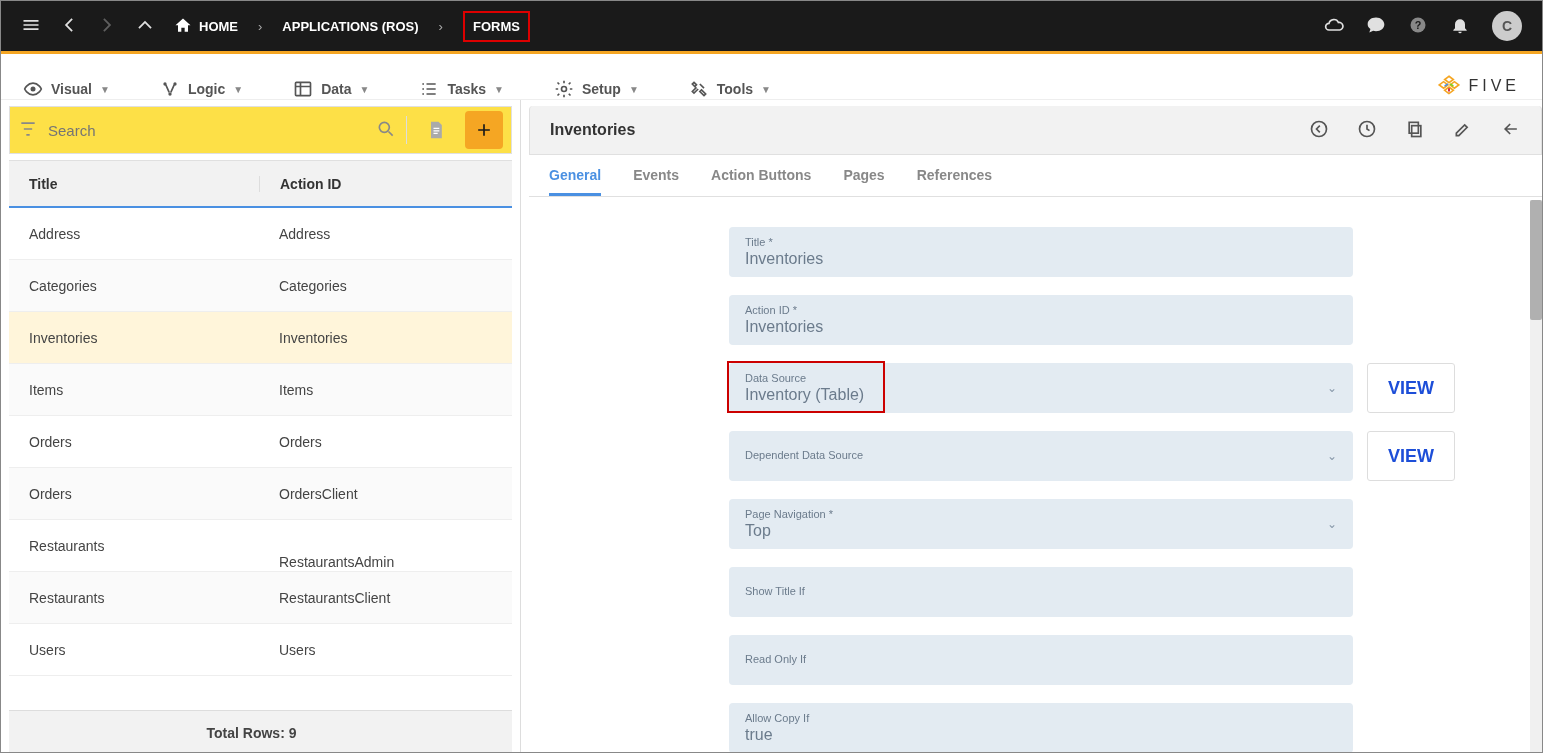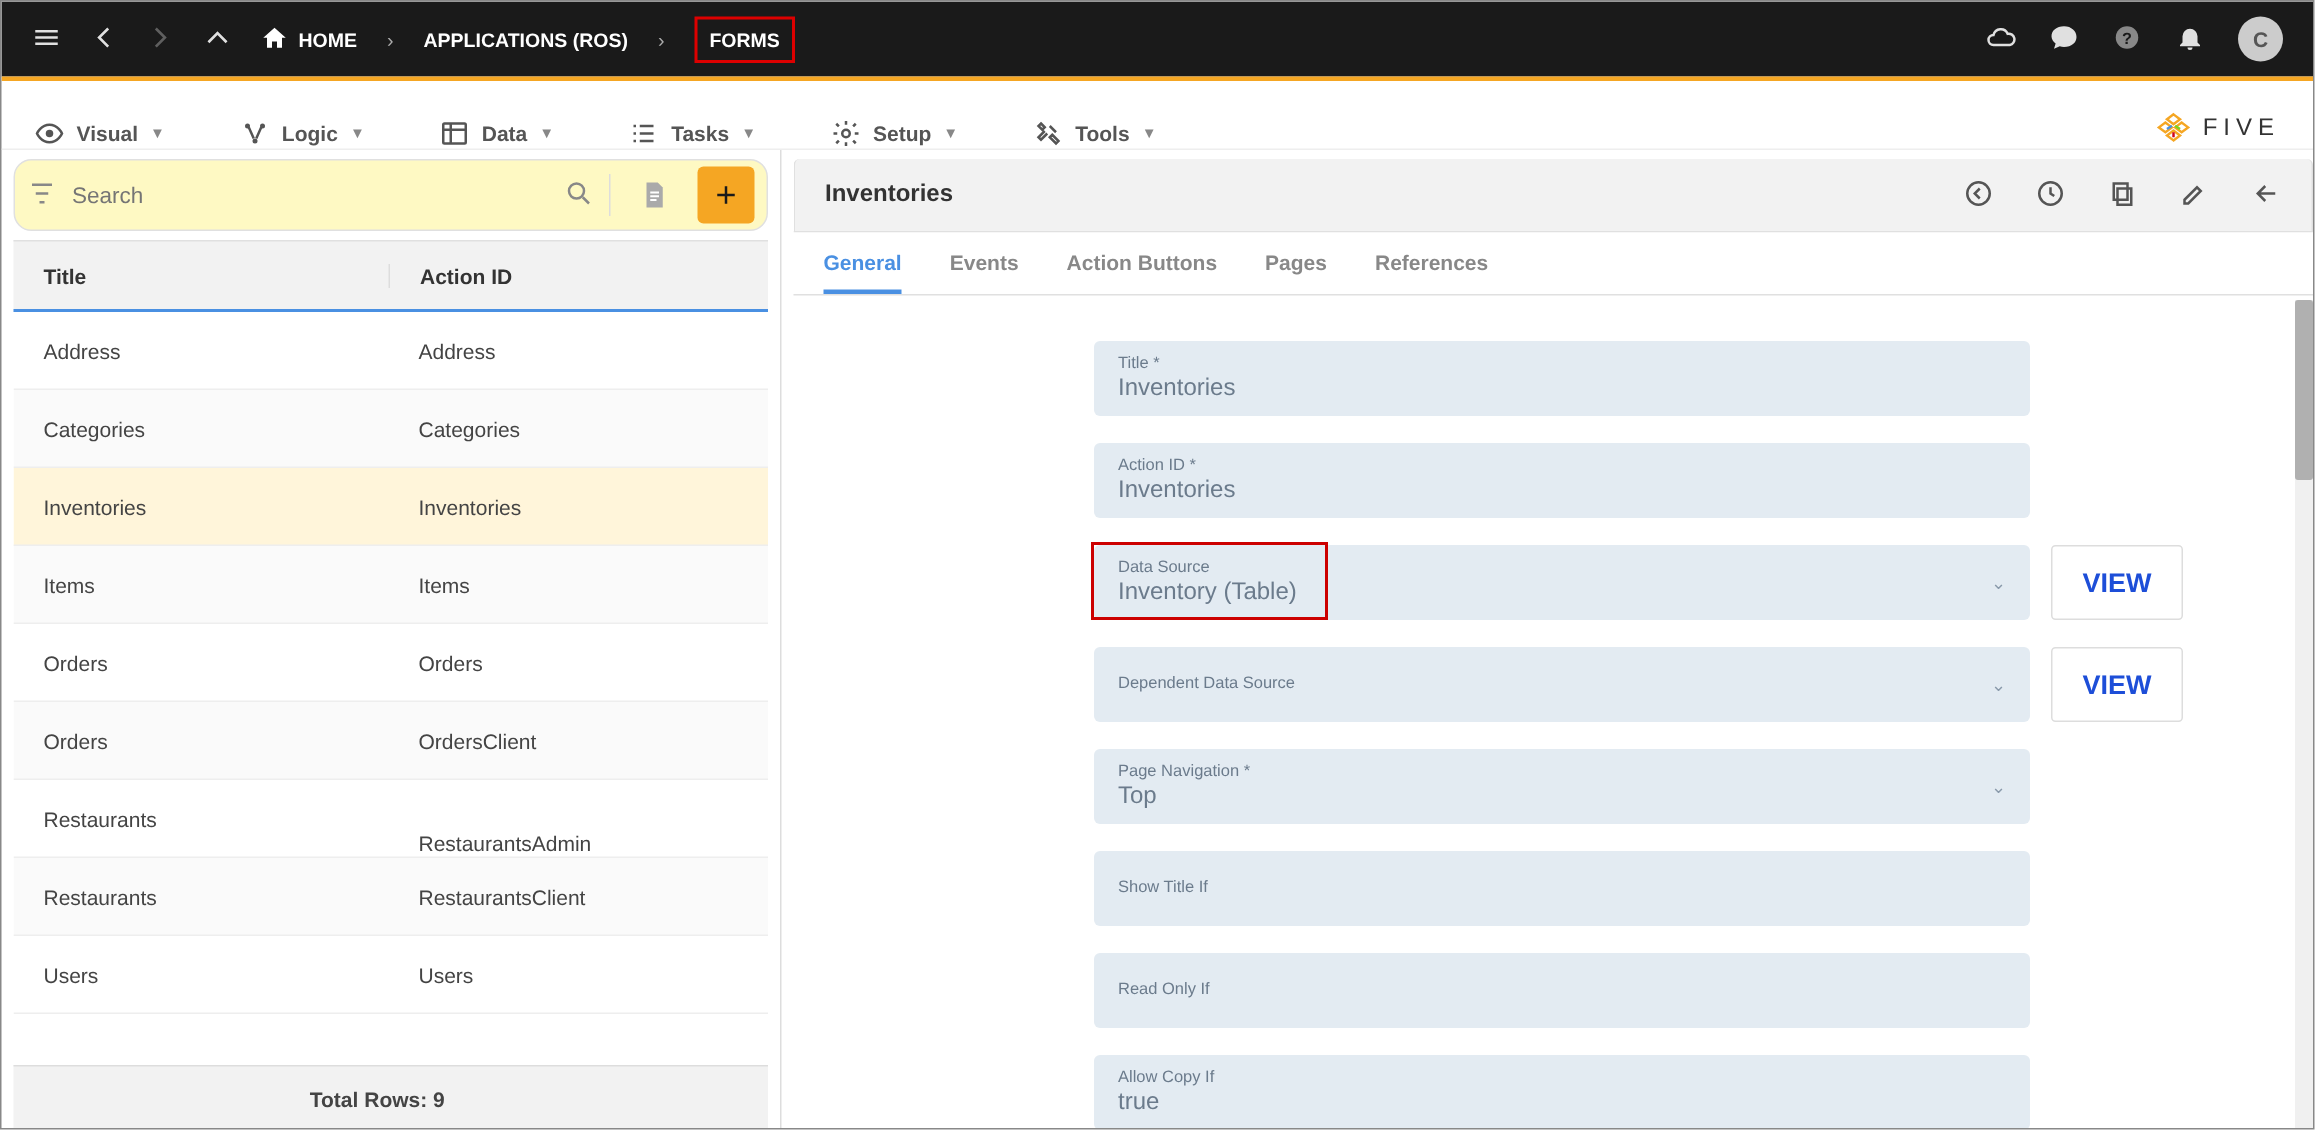--- a/index.html
+++ b/index.html
@@ -25,21 +25,21 @@
 .menu-caret { font-size: 10px; color: #888; }
 .logo-right { margin-left: auto; display: flex; align-items: center; gap: 6px; }
 .logo-text { font-size: 16px; font-weight: 400; letter-spacing: 4px; color: #333; }
 
 
 .main { display: flex; height: calc(753px - 50px - 3px - 46px); }
 .left-panel { width: 520px; border-right: 1px solid #ddd; display: flex; flex-direction: column; padding: 0 8px; }
 .right-panel { flex: 1; display: flex; flex-direction: column; position: relative; }
 
 
-.search-row { height: 48px; display: flex; align-items: center; gap: 10px; padding: 0 8px; border: 1px solid #e0e0e0; border-radius: 12px; margin: 6px 0; background: #fef9c3; }
+.search-row { height: 48px; display: flex; align-items: center; gap: 10px; padding: 0 8px; border: 1px solid #e0e0e0; border-radius: 0; margin: 6px 0; background: #fde047; }
 .search-row input { flex: 1; border: none; background: transparent; font-size: 15px; outline: none; color: #555; }
 .search-row svg { fill: #888; }
 .square-btn { width: 38px; height: 38px; border-radius: 4px; display: flex; align-items: center; justify-content: center; cursor: pointer; }
 .square-btn.doc svg { fill: #888; }
 .square-btn.add { background: #f5a623; }
 .square-btn.add svg { fill: #1a1a1a; }
 .vdiv { width: 1px; height: 28px; background: #ddd; }
 
 
 .tbl-head { display: flex; background: #f2f2f2; height: 48px; align-items: center; border-bottom: 2px solid #4a90e2; font-weight: 700; color: #333; border-top: 1px solid #e0e0e0; }

